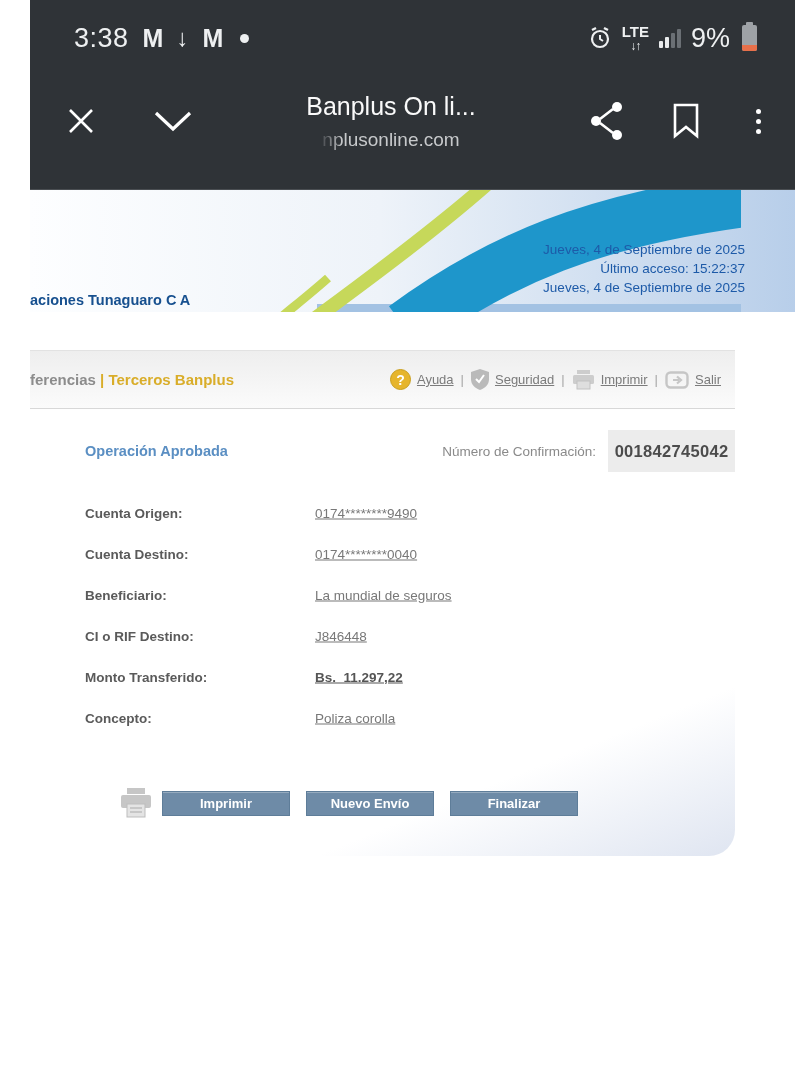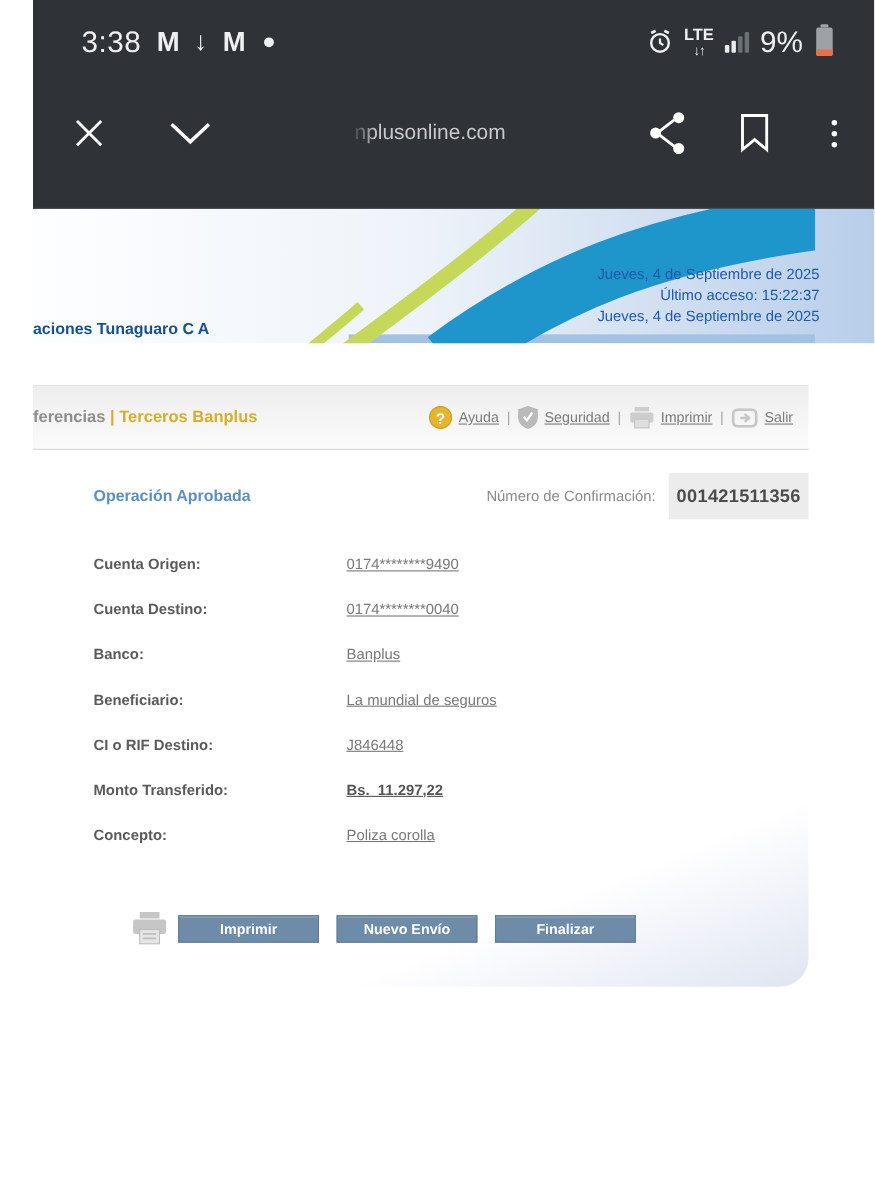--- a/index.html
+++ b/index.html
@@ -143,20 +143,21 @@
         <svg width="30" height="30" viewBox="0 0 30 30">
             <path d="M4 4 L26 26 M26 4 L4 26" stroke="#fff" stroke-width="2.6" fill="none"></path>
           </svg>
       </button>
       <button class="bb-btn">
         <svg width="42" height="24" viewBox="0 0 42 24">
             <polyline points="4,4 21,20 38,4" stroke="#fff" stroke-width="3.2" fill="none"></polyline>
           </svg>
       </button>
       <div class="bb-center">
+        <span class="bb-title">Banplus On li...</span>
         <span class="bb-url">nplusonline.com</span>
       </div>
       <button class="bb-btn bb-share">
         <svg width="38" height="42" viewBox="0 0 38 42">
           <circle cx="29" cy="7" r="5" fill="#fff"></circle>
             <circle cx="8" cy="21" r="5" fill="#fff"></circle>
             <circle cx="29" cy="35" r="5" fill="#fff"></circle>
           <path d="M12 19 L25 9 M12 23 L25 33" stroke="#fff" stroke-width="2.6"></path>
         </svg>
       </button>
@@ -226,35 +227,31 @@
       </span>
     </div>
   </div>
 
   <section class="receipt">
     <div class="corner-fade"></div>
 
     <div class="receipt-head">
       <span class="status-title">Operación Aprobada</span>
       <span class="conf-label">Número de Confirmación:</span>
-      <span class="conf-box">001421511356</span>
+      <span class="conf-box">001842745042</span>
     </div>
 
     <div class="rows">
       <div class="row">
         <span class="label">Cuenta Origen:</span>
         <span class="value">0174********9490</span>
       </div>
       <div class="row">
         <span class="label">Cuenta Destino:</span>
         <span class="value">0174********0040</span>
-      </div>
-      <div class="row">
-        <span class="label">Banco:</span>
-        <span class="value">Banplus</span>
       </div>
       <div class="row">
         <span class="label">Beneficiario:</span>
         <span class="value">La mundial de seguros</span>
       </div>
       <div class="row">
         <span class="label">CI o RIF Destino:</span>
         <span class="value">J846448</span>
       </div>
       <div class="row">

